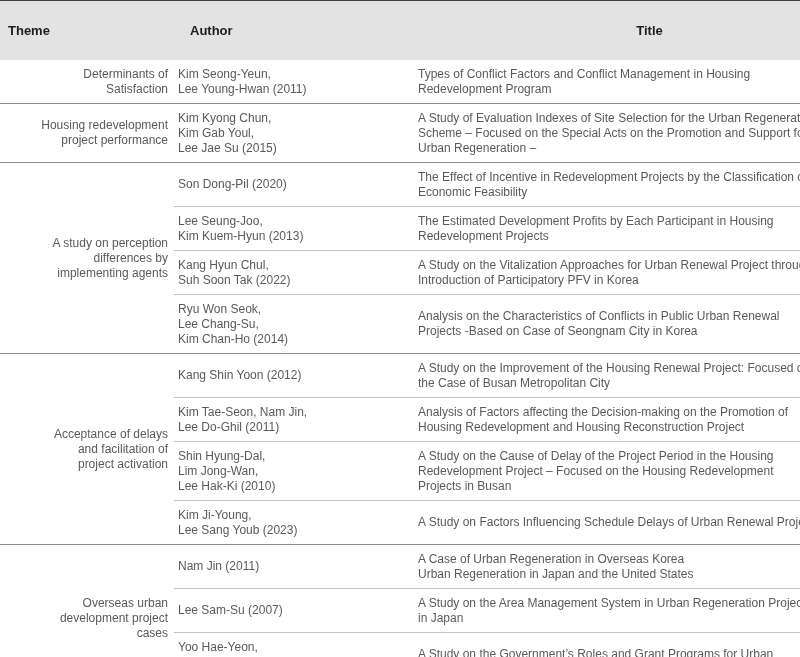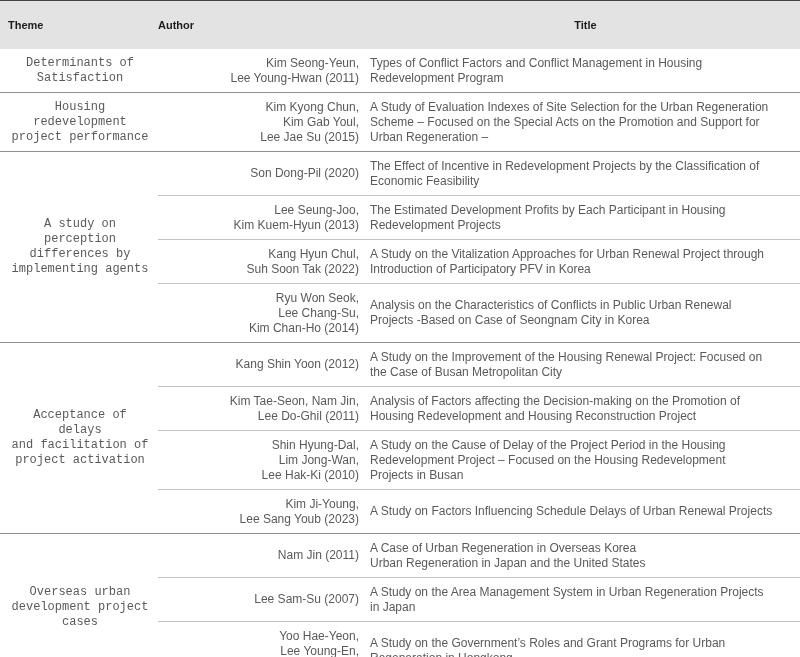--- a/index.html
+++ b/index.html
@@ -21,41 +21,41 @@
   }
   table.lit-table {
     width: 800px;
     border-collapse: collapse;
     table-layout: fixed;
     border-top: 1.5px solid var(--rule-dark);
     border-bottom: 2.5px solid var(--rule-dark);
   }
   thead th {
     background: var(--header-bg);
-    height: 48px;
-    font-size: 11px;
+    height: 27px;
+    font-size: 13px;
     font-weight: bold;
     color: var(--header-text);
-    padding: 0;
+    padding: 16px;
     vertical-align: middle;
   }
   th.col-theme  { width: 150px; text-align: left; padding-left: 8px; }
   th.col-author { width: 205px; text-align: left; }
   th.col-title  { width: 445px; text-align: center; }
   tbody td {
     font-size: 12px;
     line-height: 15px;
     color: var(--body-text);
     vertical-align: middle;
     white-space: pre-line;
     padding: 6.5px 4px;
     box-sizing: border-box;
   }
-  td.theme-cell  { text-align: center; padding-left: 8px; padding-right: 6px; font-family: Liberation Mono, monospace; }
-  td.author-cell { text-align: right; }
+  td.theme-cell  { text-align: right; padding-left: 8px; padding-right: 6px; }
+  td.author-cell { text-align: left; }
   td.title-cell  { text-align: left; padding-left: 7px; padding-right: 6px; }
   tr.group-start > td { border-top: 1px solid var(--rule-group); }
   tr.sub-row    > td { border-top: 1px solid var(--rule-sub); }
 </style>
 </head>
 <body>
 
 <div class="page">
   <table class="lit-table">
     <thead>

